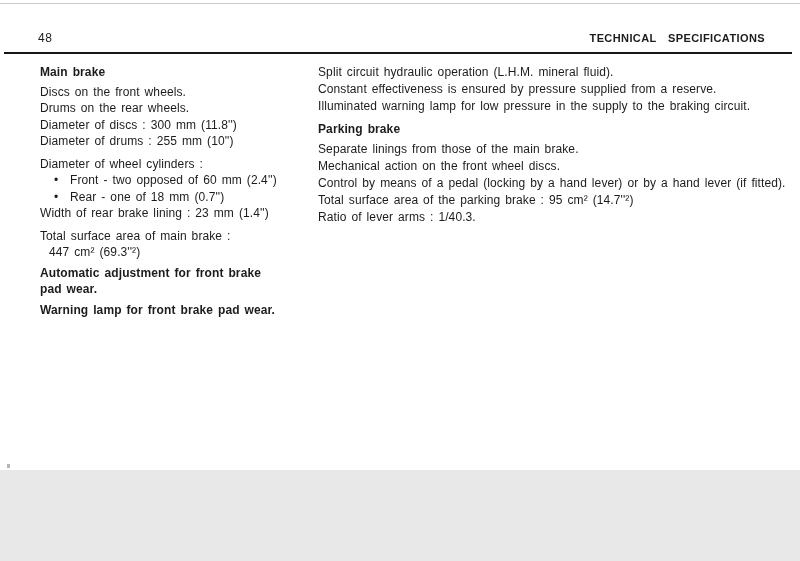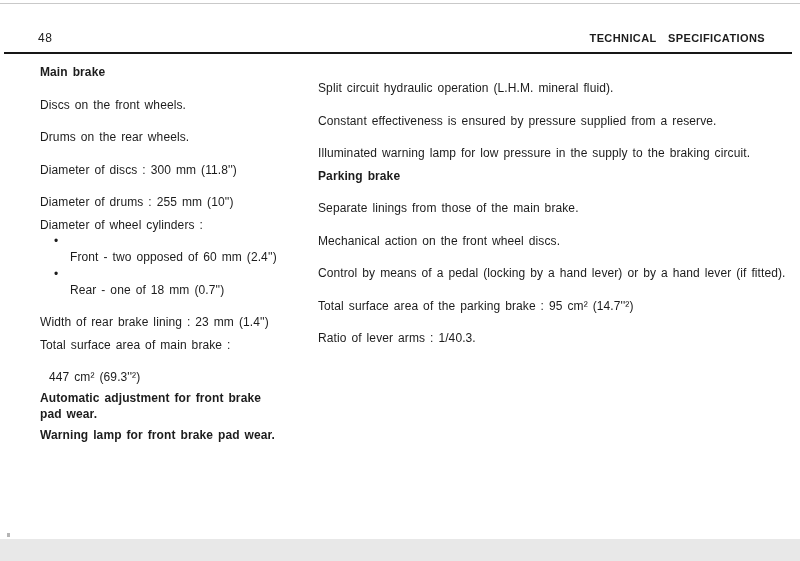--- a/index.html
+++ b/index.html
@@ -2,21 +2,21 @@
 <html><head>
 <meta charset="utf-8">
 <style>
   * { box-sizing: border-box; margin: 0; padding: 0; }
   html, body { background: #e8e8e8; }
   body { font-family: "Liberation Sans", "DejaVu Sans", sans-serif; }
 
   .page {
     position: relative;
     width: 800px;
-    height: 539px;
+    height: 470px;
     background: #ffffff;
     color: #1c1c1c;
     overflow: hidden;
   }
 
   
   .scan-top-edge {
     position: absolute;
     top: 3px; left: 0; right: 0;
     height: 1px;
@@ -69,21 +69,21 @@
   }
 
   .doc p, .doc h2, .doc li {
     font-size: 12px;
     line-height: 16.5px;
     word-spacing: 1.5px;
     letter-spacing: 0.1px;
   }
   .doc h2 { font-weight: bold; }
 
-  .one-line { white-space: nowrap; margin-top: 16px; }
+  .one-line { white-space: nowrap; }
 
   .col-left h2 { margin-bottom: 3px; }
   .grp { margin-top: 6px; }
   .grp-sm { margin-top: 4px; font-weight: bold; }
 
   .bullet-list { list-style: none; }
   .bullet-list li {
     display: flex;
     padding-left: 14px;
   }

